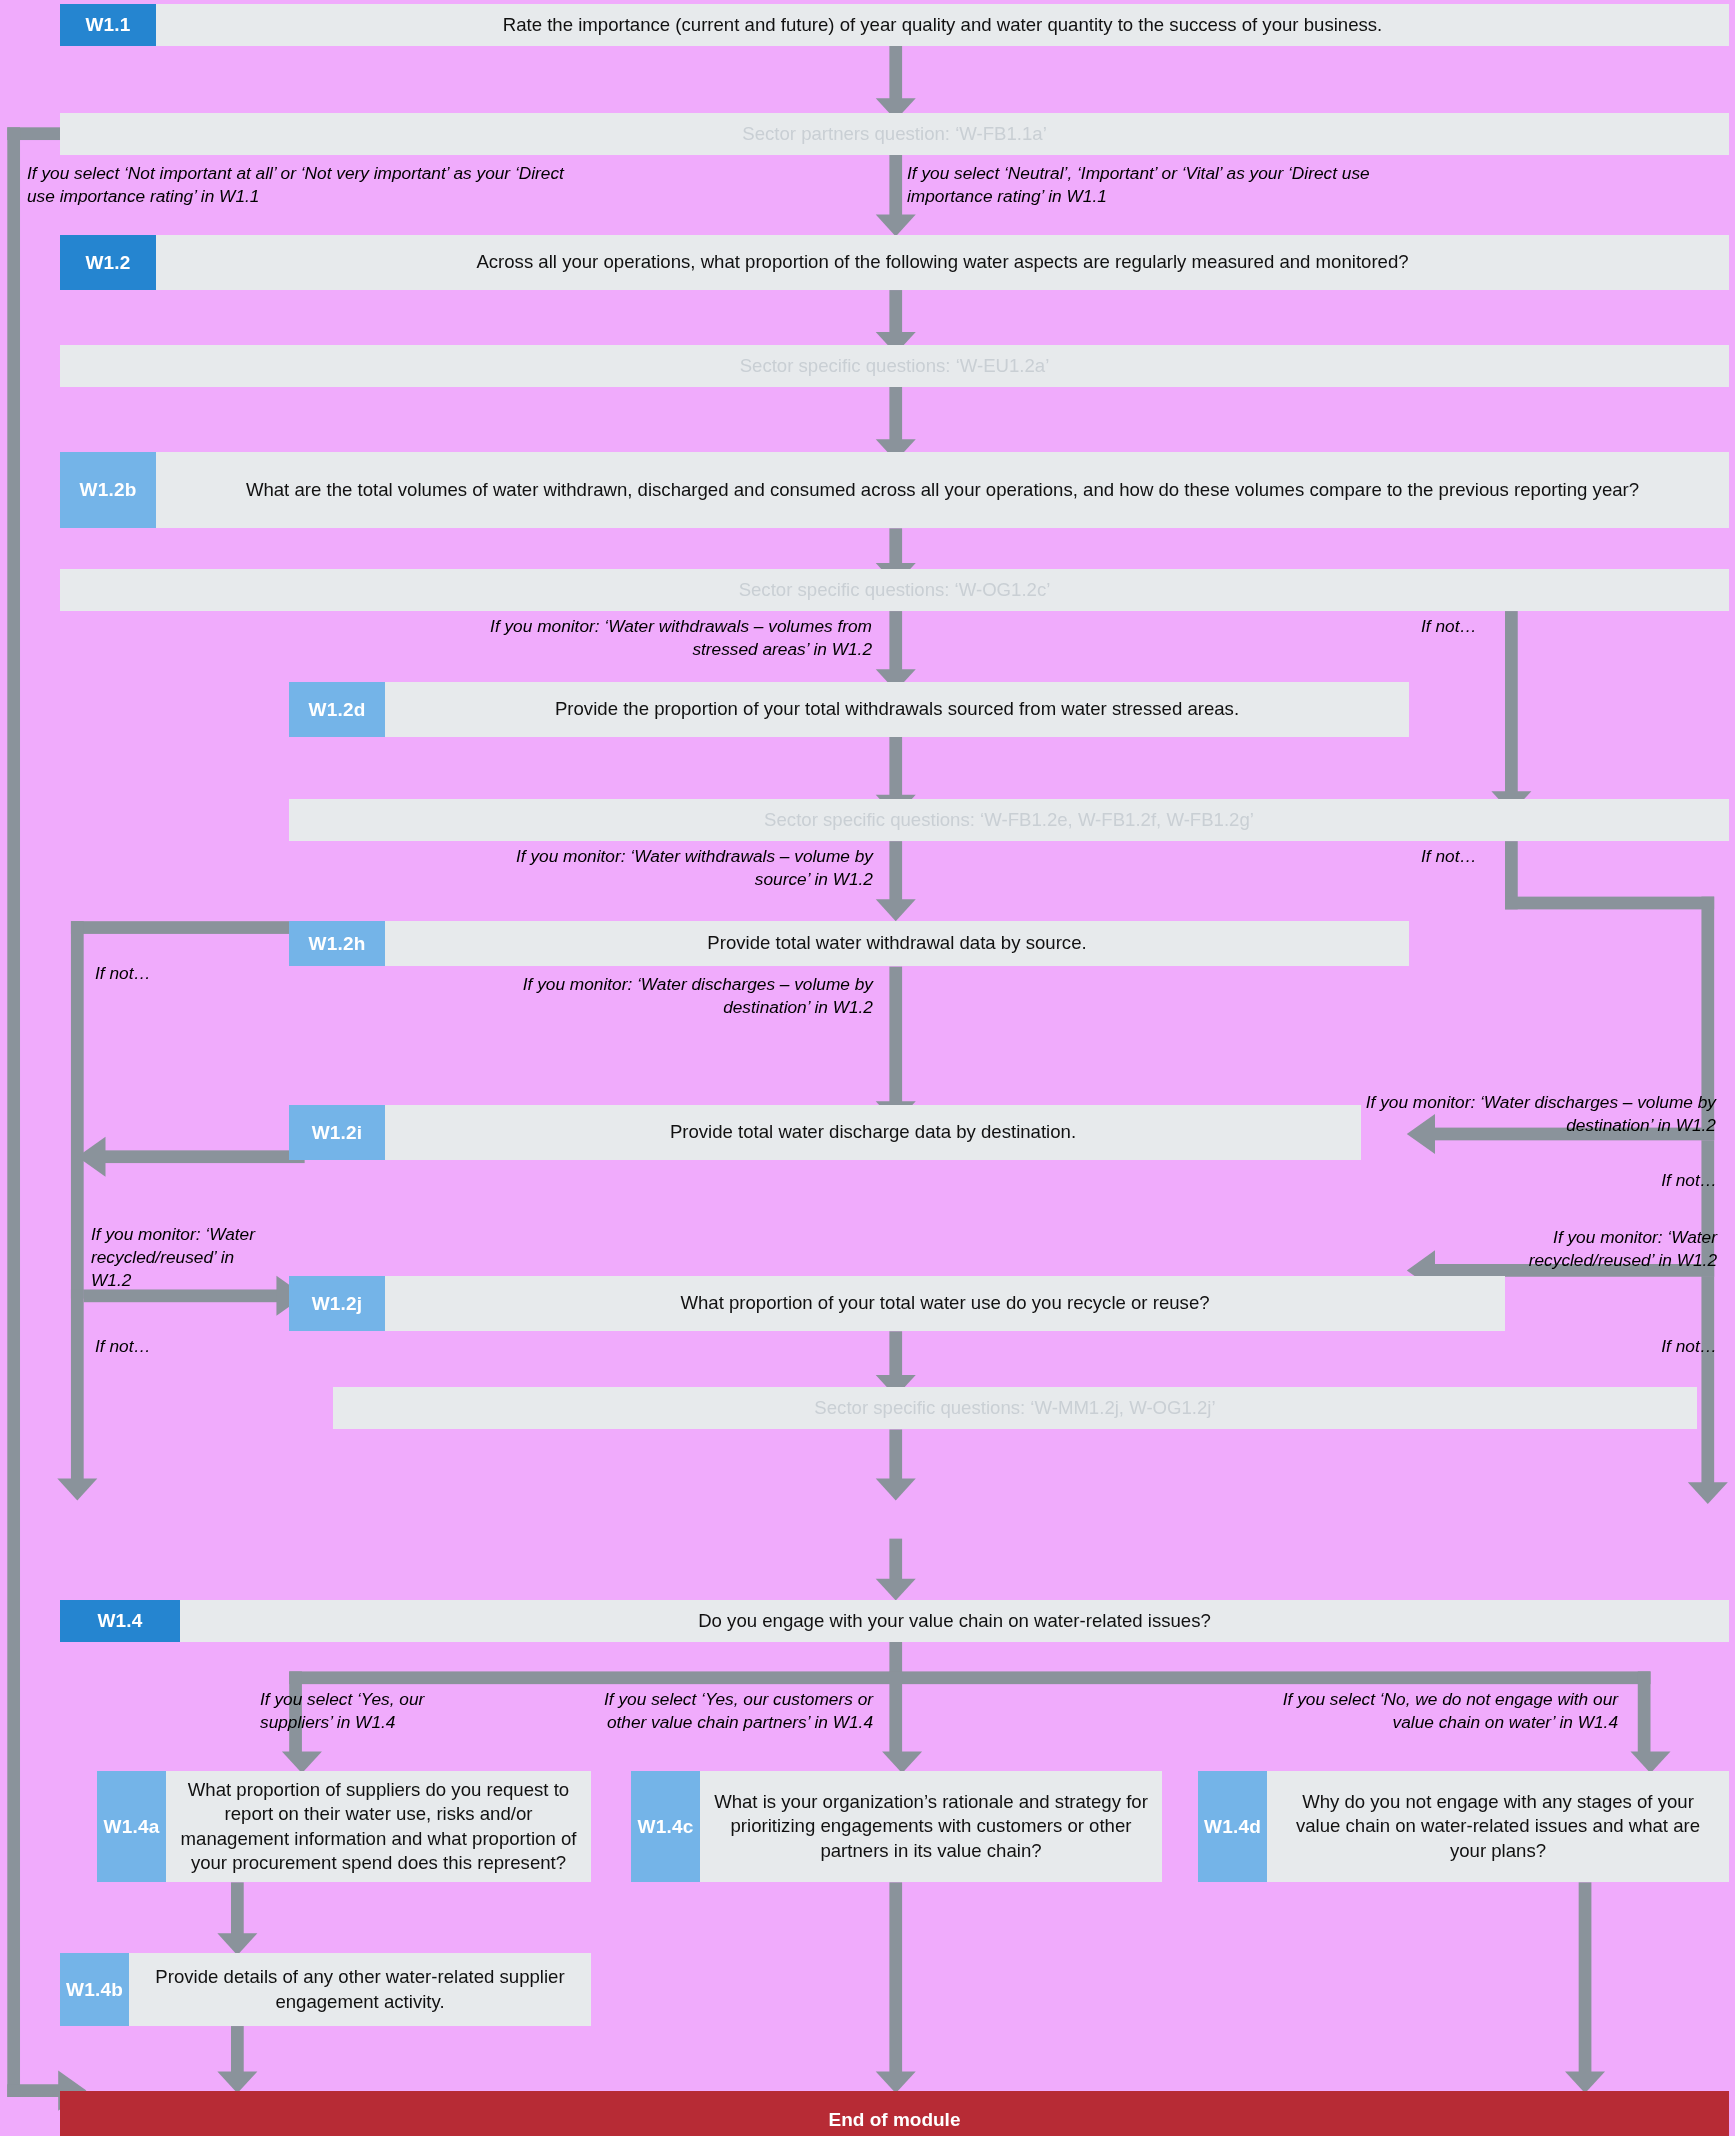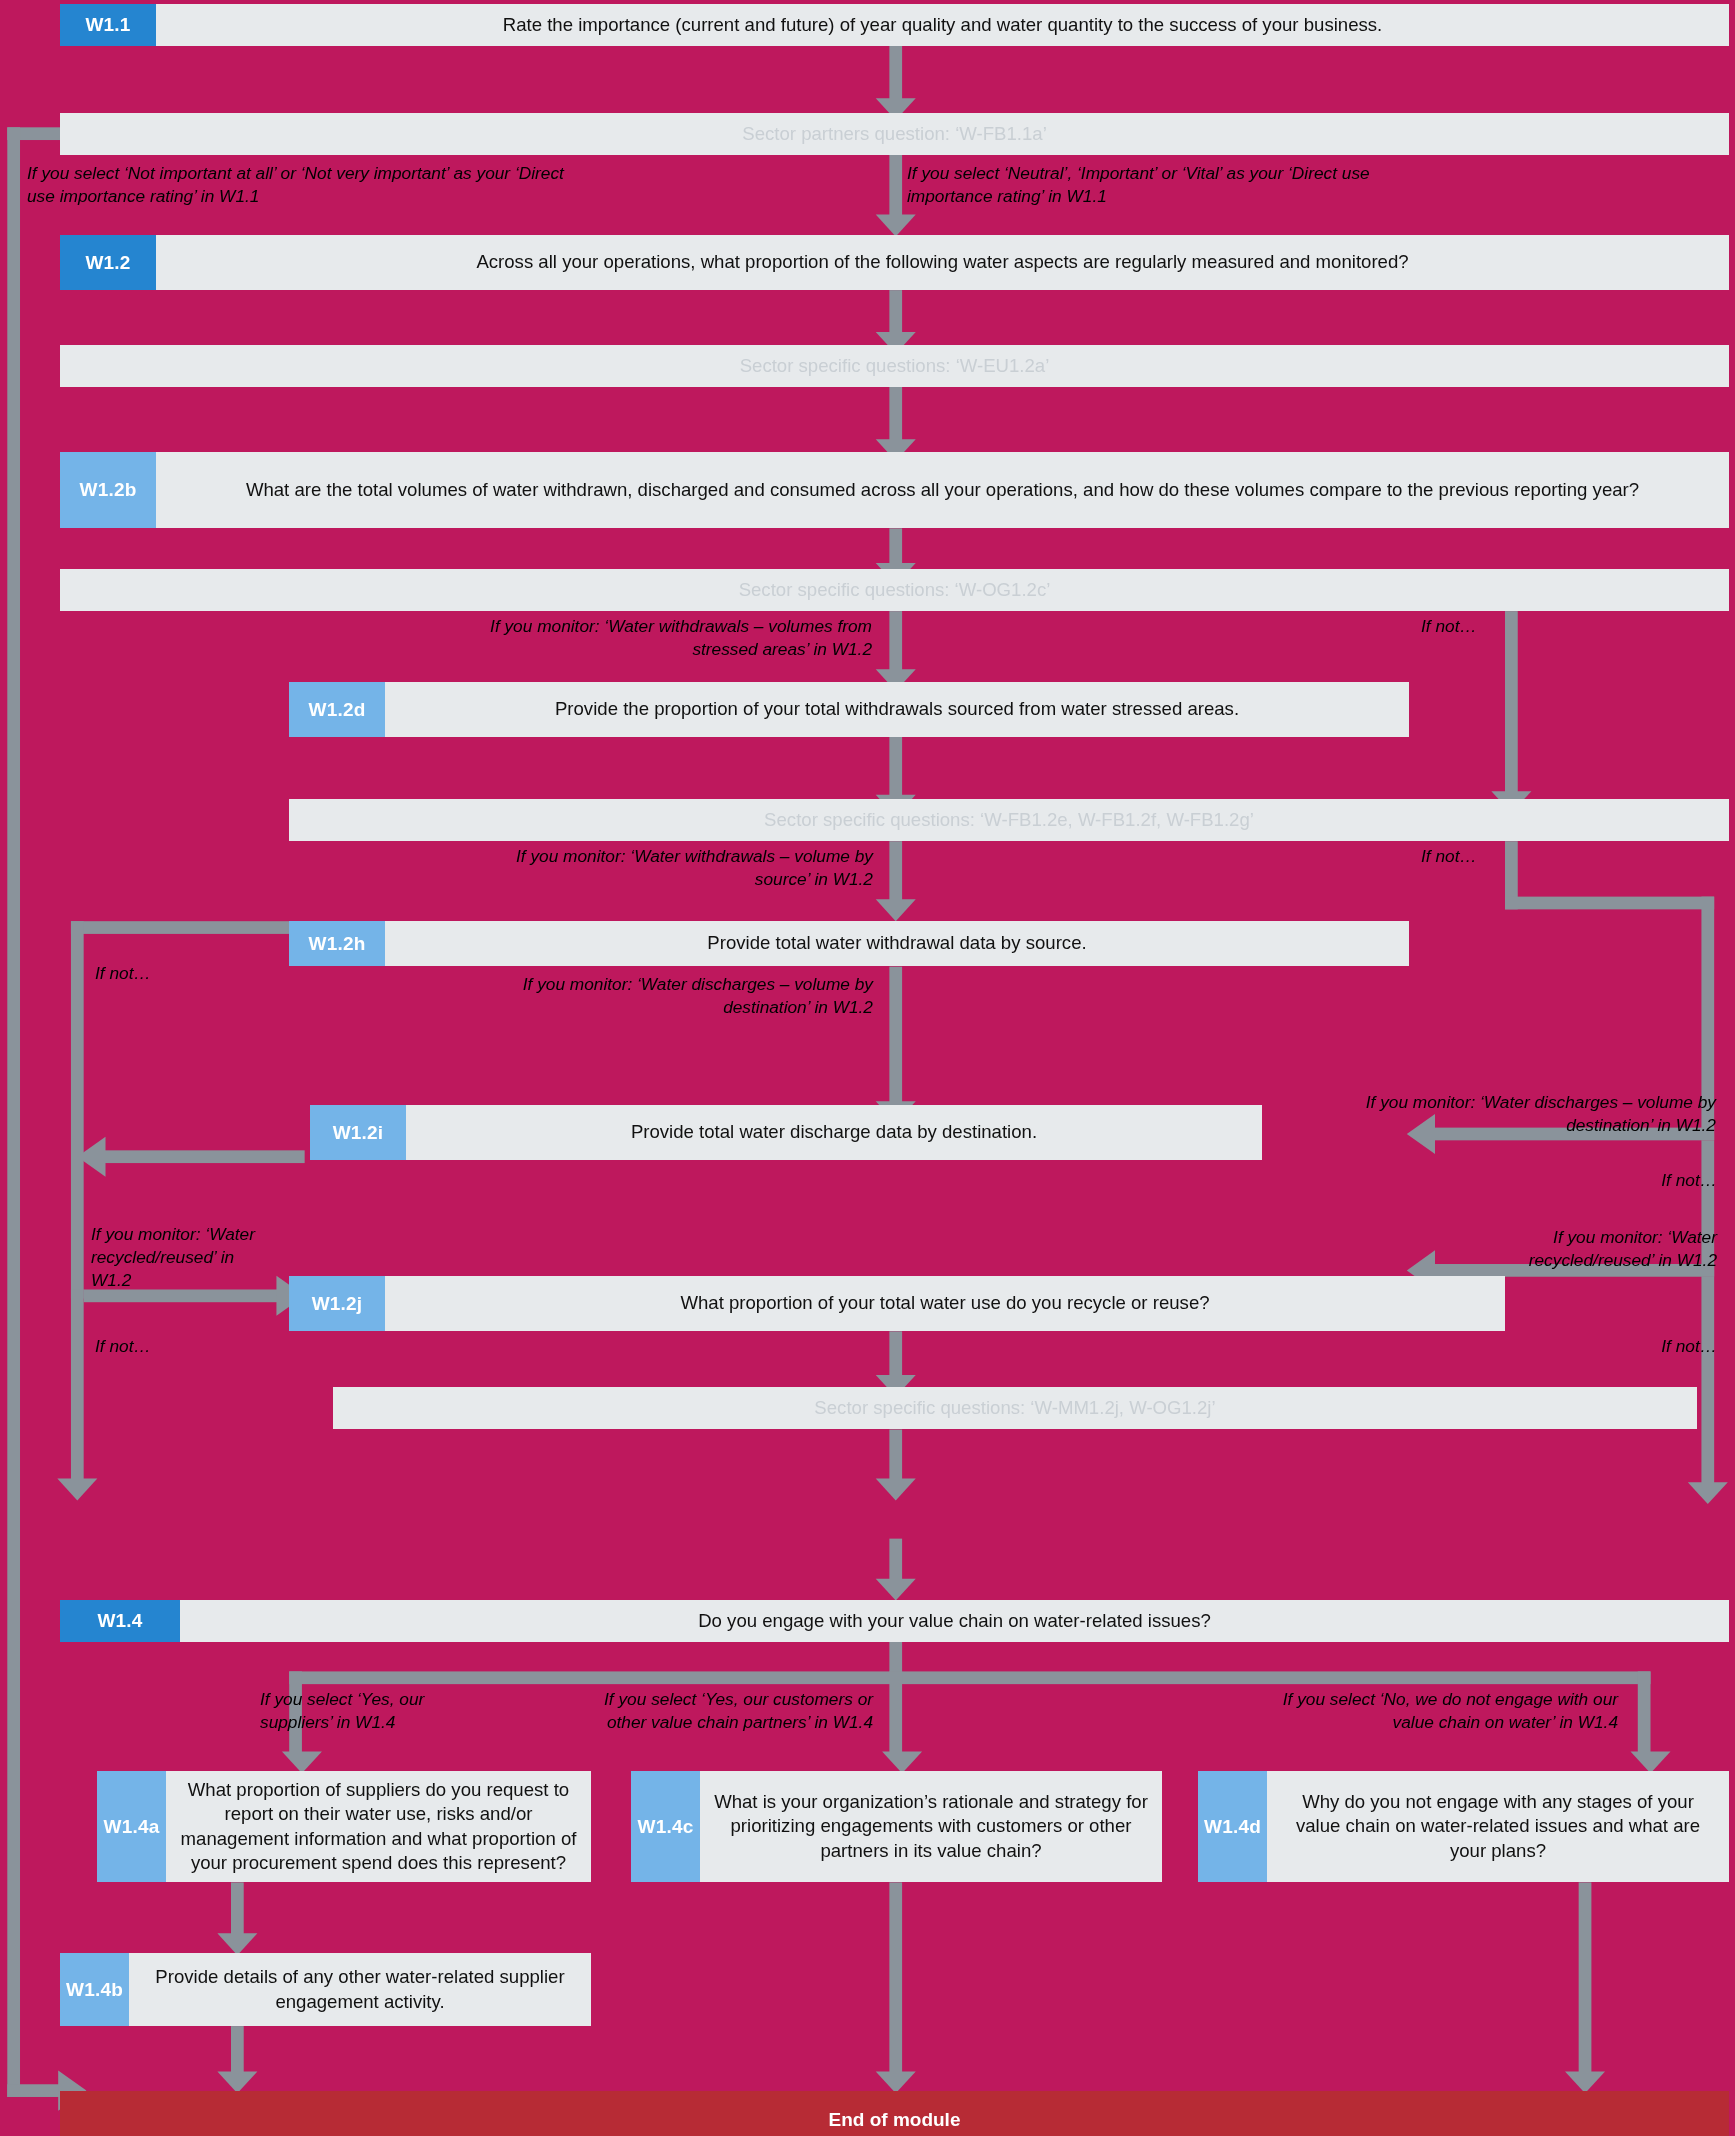--- a/index.html
+++ b/index.html
@@ -1,17 +1,17 @@
 <!DOCTYPE html>
 <html style="font-size:14.5px"><head>
 <meta charset="utf-8">
 <style>
   html,body{margin:0;padding:0;background:#ffffff;}
   body{font-family:"Liberation Sans",sans-serif;}
-  #stage{position:relative;width:1736px;height:2137px;background:#be185d;overflow:hidden;}
+  #stage{position:relative;width:1736px;height:2137px;background:#f0abfc;overflow:hidden;}
   svg#wires{position:absolute;left:0;top:0;width:1736px;height:2137px;pointer-events:none;}
 
   .node{position:absolute;display:flex;align-items:stretch;box-sizing:border-box;}
   .node .tag{flex:0 0 auto;display:flex;align-items:center;justify-content:center;
              color:#ffffff;font-weight:bold;font-size:19px;letter-spacing:0.2px;}
   .node .body{flex:1 1 auto;display:flex;align-items:center;justify-content:center;
               background:#e7eaec;color:#111111;font-size:18.6px;line-height:1.30;
               text-align:center;padding:5.5px 12.7px;box-sizing:border-box;}
   .tag.dark{background:#2585d0;}
   .tag.light{background:#74b4e8;}
@@ -175,21 +175,21 @@
     <div class="tag light" style="width:96px;">W1.2h</div>
     <div class="body">Provide total water withdrawal data by source.</div>
   </div>
 
   <div class="cond l" style="left:95px;top:962px;width:145px;">If not…</div>
 
   <div class="cond r" style="left:518px;top:973px;width:355px;">If you monitor: ‘Water discharges – volume by destination’ in W1.2</div>
 
   <div class="cond r" style="left:1336px;top:1091px;width:380px;">If you monitor: ‘Water discharges – volume by destination’ in W1.2</div>
 
-  <div class="node" style="left:289px;top:1105px;width:952px;height:55px;margin-left:21px;">
+  <div class="node" style="left:289px;top:1105px;width:1072px;height:55px;">
     <div class="tag light" style="width:96px;">W1.2i</div>
     <div class="body">Provide total water discharge data by destination.</div>
   </div>
 
   <div class="cond r" style="left:1546px;top:1169px;width:171px;">If not…</div>
 
   <div class="cond l" style="left:91px;top:1223px;width:182px;">If you monitor: ‘Water recycled/reused’ in W1.2</div>
 
   <div class="cond r" style="left:1455px;top:1226px;width:262px;">If you monitor: ‘Water recycled/reused’ in W1.2</div>
 

